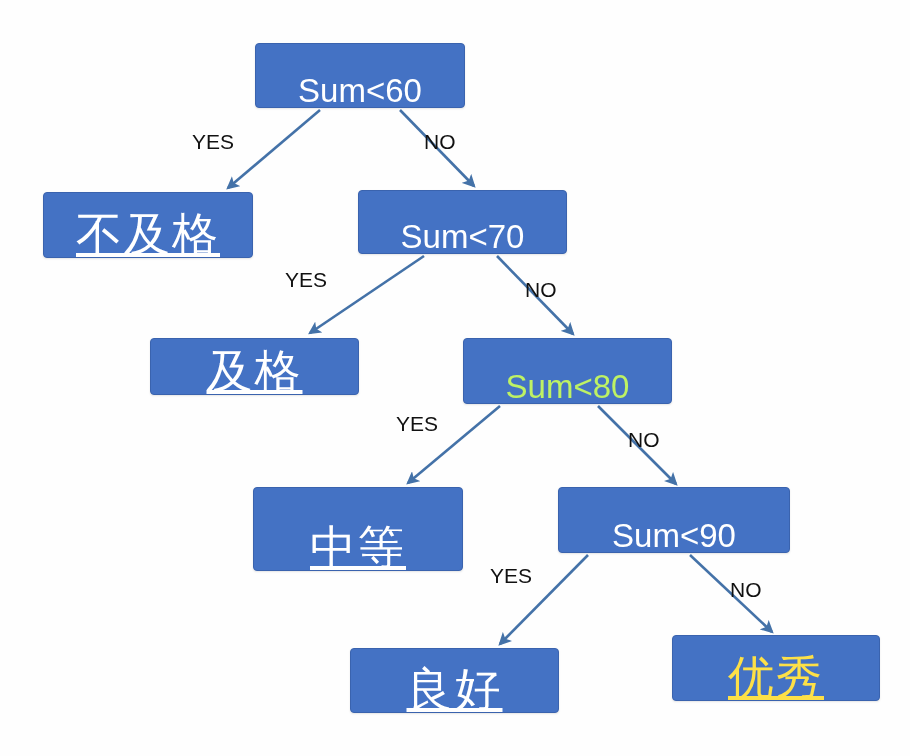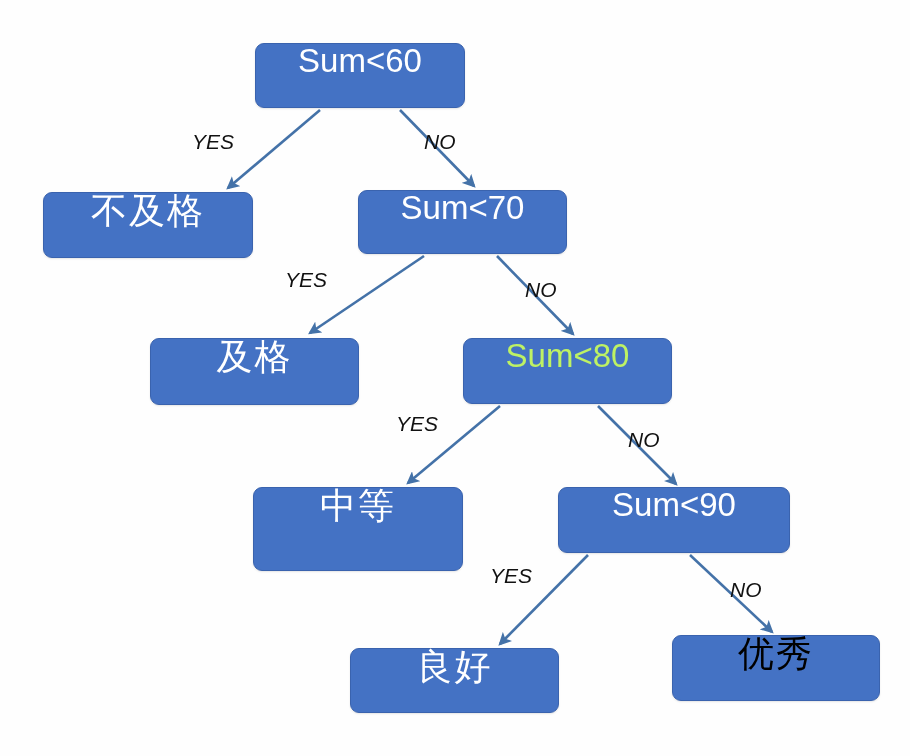--- a/index.html
+++ b/index.html
@@ -23,51 +23,51 @@
     top: 0;
     width: 910px;
     height: 756px;
     pointer-events: none;
   }
   .node {
     position: absolute;
     box-sizing: border-box;
     background: #4472C4;
     border: 1px solid #3A63AE;
-    border-radius: 9px;
+    border-radius: 4px;
     display: flex;
-    align-items: flex-start;
+    align-items: flex-end;
     justify-content: center;
     color: #ffffff;
     line-height: 1;
     box-shadow: 0 1px 2px rgba(0,0,0,0.10);
   }
   .node-label {
     display: block;
     white-space: nowrap;
     text-align: center;
   }
   .node.latin .node-label {
     font-size: 33px;
     font-weight: 400;
     letter-spacing: 0px;
   }
   .node.cjk .node-label {
-    font-size: 36px;
+    font-size: 46px;
     font-weight: 400;
     letter-spacing: 2px;
+    text-decoration: underline;
   }
   .edge-label {
     position: absolute;
     color: #111111;
     font-size: 21px;
     font-weight: 400;
     white-space: nowrap;
     font-family: "Liberation Sans", "DejaVu Sans", sans-serif;
-    font-style: italic;
   }
 </style>
 </head>
 <body>
 
 <div id="canvas" style="background: rgb(254, 254, 254);">
   <svg id="edges" viewBox="0 0 910 756" xmlns="http://www.w3.org/2000/svg">
     <defs>
       <marker id="arrowhead" markerWidth="5" markerHeight="5" refX="4.1" refY="2.5" orient="auto" markerUnits="strokeWidth">
         <path d="M0,0 L5,2.5 L0,5 L1.2,2.5 Z" fill="#4472A8"></path>
@@ -87,36 +87,36 @@
   <div id="nodes-layer">
       <div class="node latin" style="left: 255px; top: 43px; width: 210px; height: 65px; background: rgb(68, 114, 196); border-color: rgb(58, 99, 174); color: rgb(255, 255, 255);">
         <span class="node-label">Sum&lt;60</span>
       </div>
       <div class="node cjk" style="left: 43px; top: 192px; width: 210px; height: 66px; background: rgb(68, 114, 196); border-color: rgb(58, 99, 174); color: rgb(255, 255, 255);">
         <span class="node-label">不及格</span>
       </div>
       <div class="node latin" style="left: 358px; top: 190px; width: 209px; height: 64px; background: rgb(68, 114, 196); border-color: rgb(58, 99, 174); color: rgb(255, 255, 255);">
         <span class="node-label">Sum&lt;70</span>
       </div>
-      <div class="node cjk" style="left: 150px; top: 338px; width: 209px; height: 67px; background: rgb(68, 114, 196); border-color: rgb(58, 99, 174); color: rgb(255, 255, 255);">
+      <div class="node cjk" style="left: 150px; top: 338px; width: 209px; height: 57px; background: rgb(68, 114, 196); border-color: rgb(58, 99, 174); color: rgb(255, 255, 255);">
         <span class="node-label">及格</span>
       </div>
       <div class="node latin" style="left: 463px; top: 338px; width: 209px; height: 66px; background: rgb(68, 114, 196); border-color: rgb(58, 99, 174); color: #bef264;">
         <span class="node-label">Sum&lt;80</span>
       </div>
       <div class="node cjk" style="left: 253px; top: 487px; width: 210px; height: 84px; background: rgb(68, 114, 196); border-color: rgb(58, 99, 174); color: rgb(255, 255, 255);">
         <span class="node-label">中等</span>
       </div>
       <div class="node latin" style="left: 558px; top: 487px; width: 232px; height: 66px; background: rgb(68, 114, 196); border-color: rgb(58, 99, 174); color: rgb(255, 255, 255);">
         <span class="node-label">Sum&lt;90</span>
       </div>
       <div class="node cjk" style="left: 350px; top: 648px; width: 209px; height: 65px; background: rgb(68, 114, 196); border-color: rgb(58, 99, 174); color: rgb(255, 255, 255);">
         <span class="node-label">良好</span>
       </div>
-      <div class="node cjk" style="left: 672px; top: 635px; width: 208px; height: 66px; background: rgb(68, 114, 196); border-color: rgb(58, 99, 174); color: #000000;">
+      <div class="node cjk" style="left: 672px; top: 635px; width: 208px; height: 66px; background: rgb(68, 114, 196); border-color: rgb(58, 99, 174); color: #fde047;">
         <span class="node-label">优秀</span>
       </div>
     </div>
   <div id="edge-labels-layer">
       <div class="edge-label" style="left: 192px; top: 130px; color: rgb(17, 17, 17);">YES</div>
       <div class="edge-label" style="left: 424px; top: 130px; color: rgb(17, 17, 17);">NO</div>
       <div class="edge-label" style="left: 285px; top: 268px; color: rgb(17, 17, 17);">YES</div>
       <div class="edge-label" style="left: 525px; top: 278px; color: rgb(17, 17, 17);">NO</div>
       <div class="edge-label" style="left: 396px; top: 412px; color: rgb(17, 17, 17);">YES</div>
       <div class="edge-label" style="left: 628px; top: 428px; color: rgb(17, 17, 17);">NO</div>

